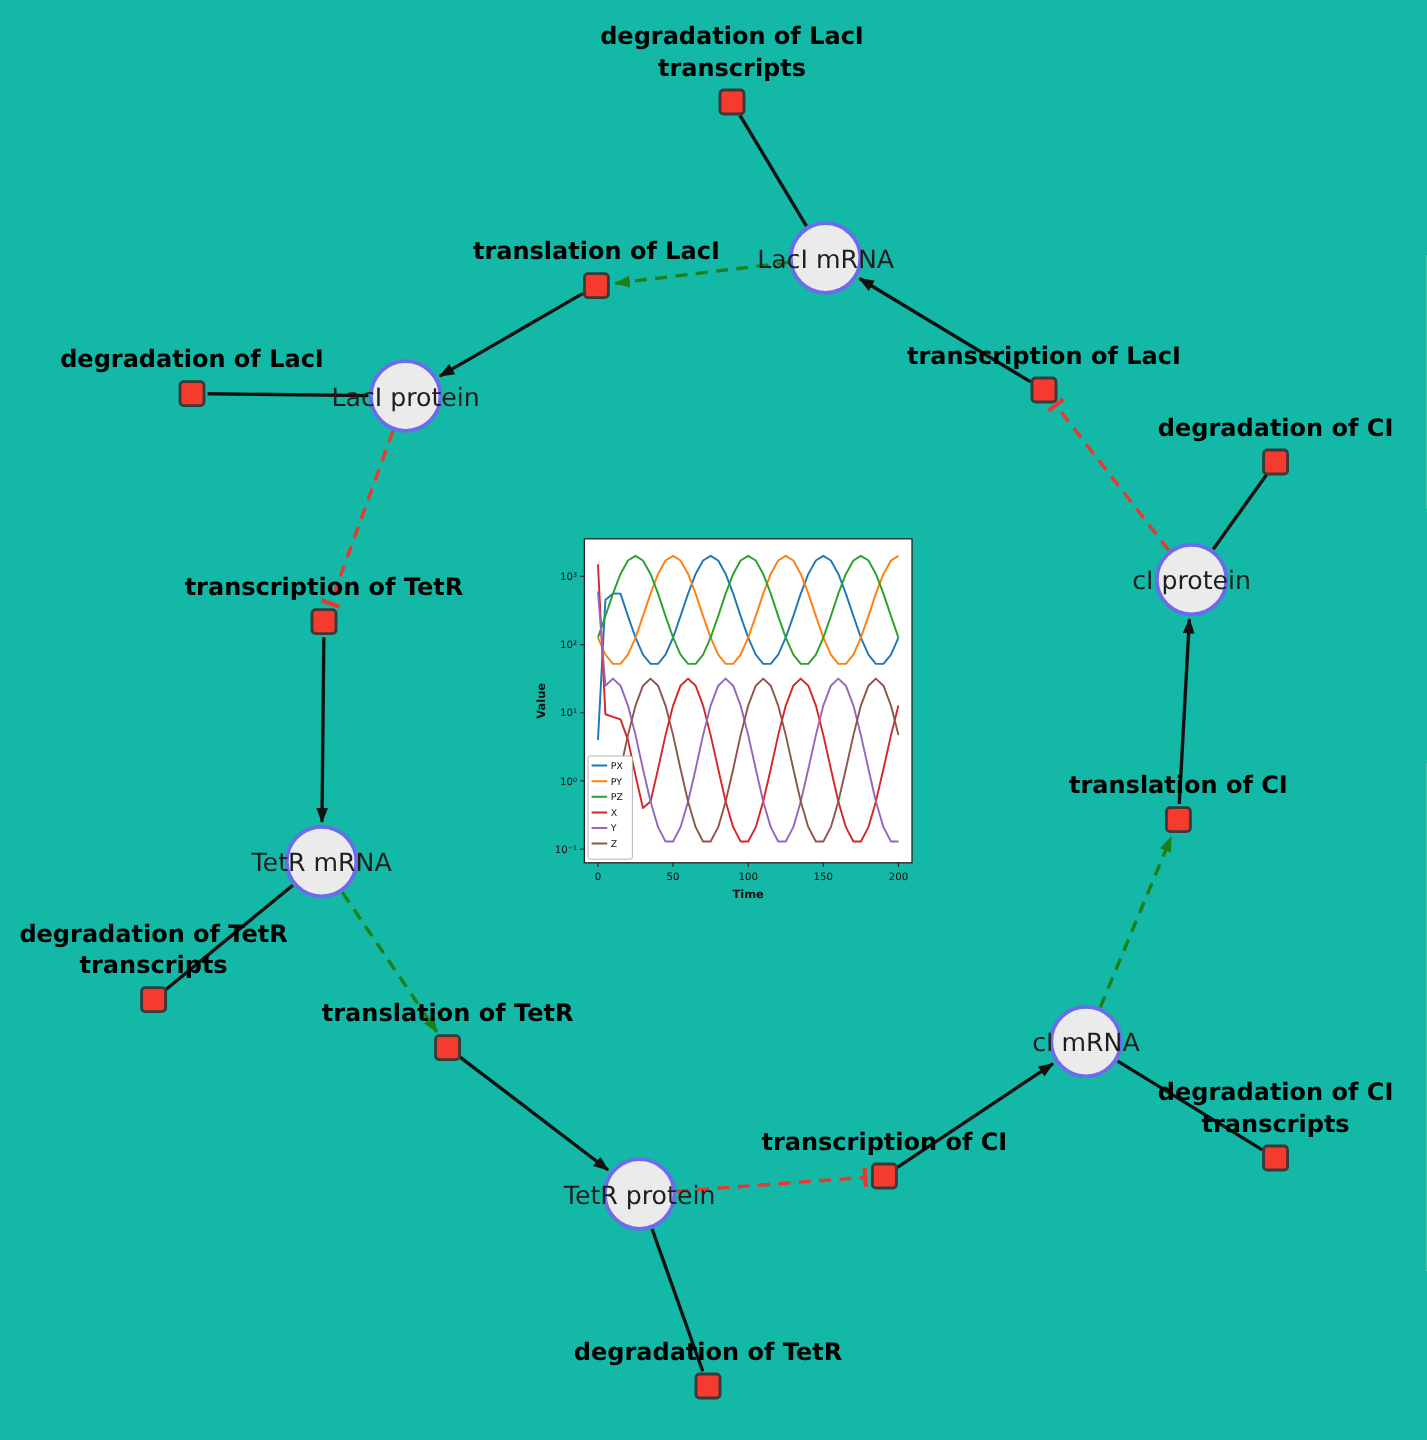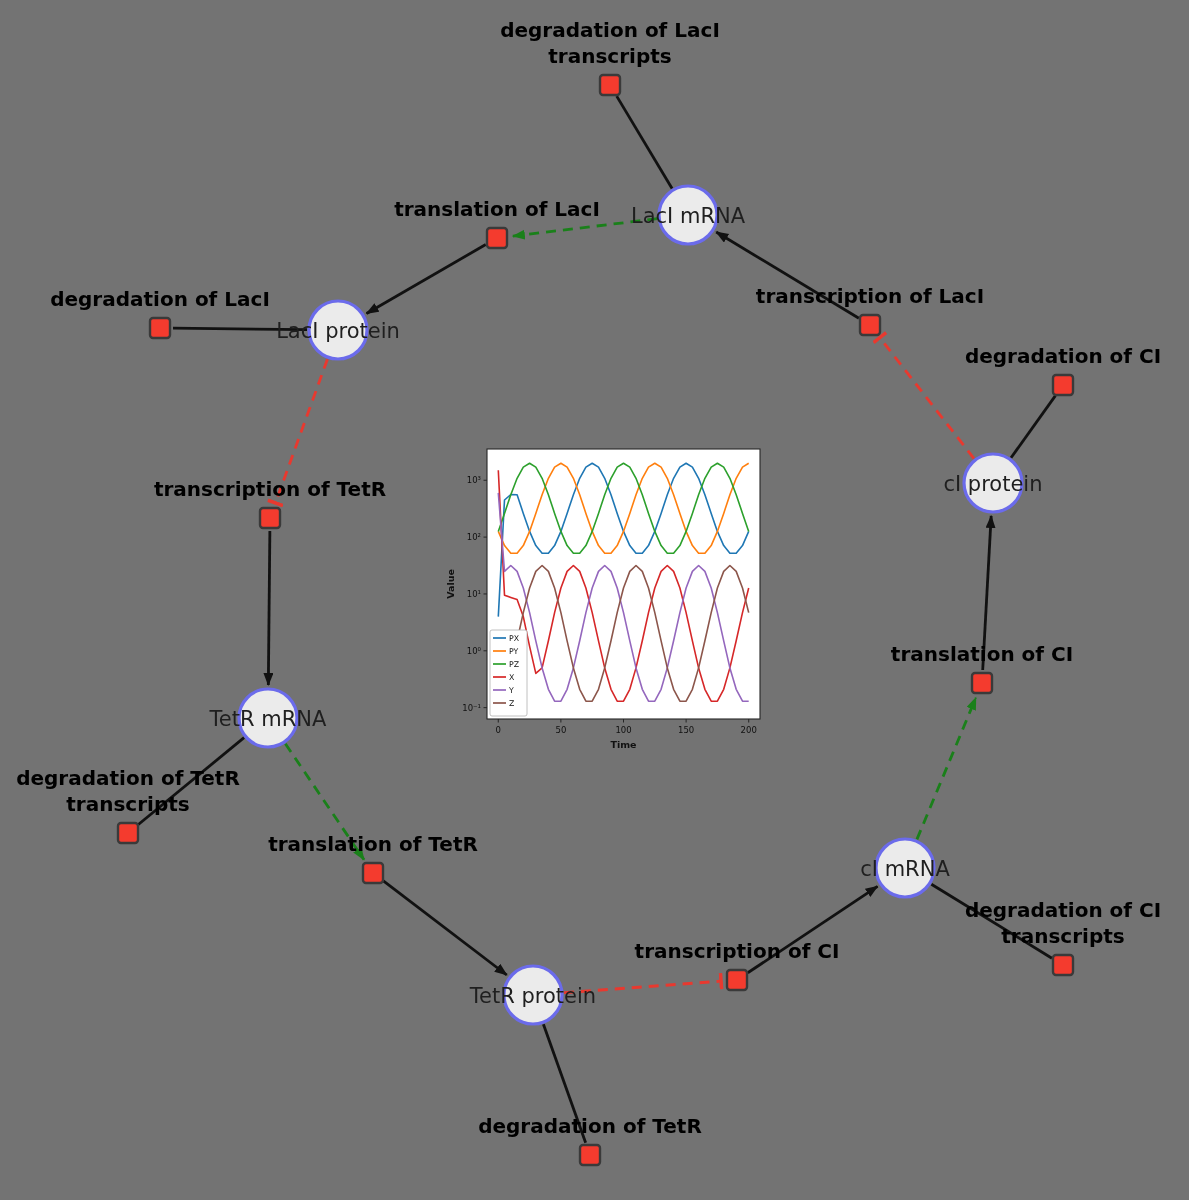--- a/index.html
+++ b/index.html
@@ -1,18 +1,18 @@
 <!DOCTYPE html>
 <html><head>
 <meta charset="utf-8">
 <style>
   html,body{margin:0;padding:0;background:#ffffff;}
   body{width:1189px;height:1200px;overflow:hidden;
        font-family:"DejaVu Sans","Liberation Sans",sans-serif;}
-  #stage{position:relative;width:1189px;height:1200px;background:#737373;}
+  #stage{position:relative;width:1189px;height:1200px;background:#14b8a6;}
   #network-svg{position:absolute;left:0;top:0;}
   #inset-chart{position:absolute;left:443px;top:437px;}
   svg text{font-family:"DejaVu Sans","Liberation Sans",sans-serif;}
   .species-label{font-size:21px;fill:#1f1f1f;font-weight:400;}
   .reaction-label{font-size:20px;fill:#000000;font-weight:700;}
 </style>
 </head>
 <body>
 
 <div id="stage">

